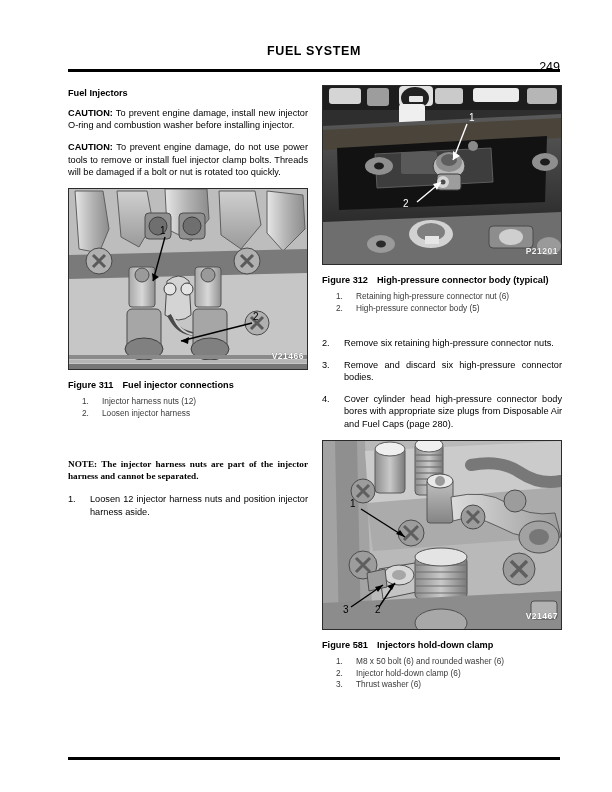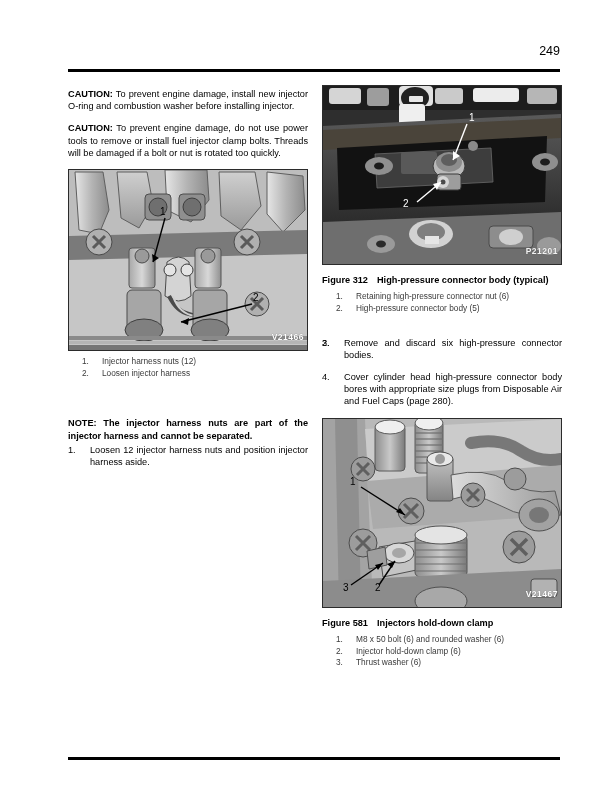--- a/index.html
+++ b/index.html
@@ -36,21 +36,21 @@
     top: 0;
     width: 492px;
     text-align: center;
     font-size: 12.5px;
     font-weight: bold;
     letter-spacing: 0.6px;
   }
   .header-pageno {
     position: absolute;
     right: 0;
-    top: 0;
+    top: 16px;
     font-size: 12.5px;
     font-weight: normal;
   }
   .rule-top {
     position: absolute;
     left: 68px;
     top: 69px;
     width: 492px;
     height: 3px;
     background: #000;
@@ -88,22 +88,23 @@
     line-height: 12.2px;
     margin: 0 0 10px 0;
     text-align: justify;
     text-justify: inter-word;
   }
   p.body b { font-weight: bold; }
   p.note {
     font-size: 9.2px;
     line-height: 12.4px;
     font-weight: bold;
-    margin: 0 0 2px 0;
+    margin: 0 0 11px 0;
     text-align: justify;
+    font-family: Liberation Serif, serif;
   }
 
   
   ol.steps {
     margin: 0;
     padding: 0;
     list-style: none;
   }
   ol.steps > li {
     position: relative;
@@ -179,26 +180,28 @@
   .callout.light { color: #fff; }
 
   svg.art { display: block; width: 100%; height: 100%; }
 </style>
 </head>
 <body>
 
 <div class="page">
 
   <div class="header">
+    <div class="header-title">FUEL SYSTEM</div>
     <div class="header-pageno">249</div>
   </div>
   <div class="rule-top"></div>
 
   <div class="col-left">
 
+    <div class="h-sub">Fuel Injectors</div>
 
 
     <p class="body"><b>CAUTION:</b><span> To prevent engine damage, install new injector O-ring and combustion washer before installing injector.</span></p>
 
     <p class="body"><b>CAUTION:</b><span> To prevent engine damage, do not use power tools to remove or install fuel injector clamp bolts.  Threads will be damaged if a bolt or nut is rotated too quickly.</span></p>
 
     <div class="figbox" style="width:238px;height:180px;margin-top:4px;">
       <svg class="art" viewBox="0 0 238 180" preserveAspectRatio="none">
         <defs>
           <linearGradient id="g1" x1="0" y1="0" x2="0" y2="1">
@@ -262,20 +265,21 @@
         <line x1="96" y1="48" x2="84" y2="92" stroke="#000" stroke-width="1.4"></line>
         <polygon points="84,92 83,84 90,88" fill="#000"></polygon>
         <line x1="183" y1="134" x2="112" y2="152" stroke="#000" stroke-width="1.4"></line>
         <polygon points="112,152 120,148 119,155" fill="#000"></polygon>
       </svg>
       <span class="callout" style="left:91px;top:36px;">1</span>
       <span class="callout" style="left:184px;top:122px;">2</span>
       <span class="wm">V21466</span>
     </div>
 
+    <div class="fig-caption"><span>Figure 311</span><span class="cap-gap"></span><span>Fuel injector connections</span></div>
 
     <ol class="legend">
       <li><span class="num">1.</span><span>Injector harness nuts (12)</span></li>
       <li><span class="num">2.</span><span>Loosen injector harness</span></li>
     </ol>
 
     <p class="note" style="margin-top:38px;">NOTE: The injector harness nuts are part of the injector harness and cannot be separated.</p>
 
     <ol class="steps">
       <li><span class="num">1.</span><span>Loosen 12 injector harness nuts and position injector harness aside.</span></li>
@@ -354,21 +358,21 @@
     </div>
 
     <div class="fig-caption"><span>Figure 312</span><span class="cap-gap"></span><span>High-pressure connector body (typical)</span></div>
 
     <ol class="legend">
       <li><span class="num">1.</span><span>Retaining high-pressure connector nut (6)</span></li>
       <li><span class="num">2.</span><span>High-pressure connector body (5)</span></li>
     </ol>
 
     <ol class="steps" style="margin-top:22px;">
-      <li><span class="num">2.</span></li>
+      <li><span class="num">2.</span><span>Remove six retaining high-pressure connector nuts.</span></li>
       <li><span class="num">3.</span><span>Remove and discard six high-pressure connector bodies.</span></li>
       <li><span class="num">4.</span><span>Cover cylinder head high-pressure connector body bores with appropriate size plugs from Disposable Air and Fuel Caps (page 280).</span></li>
     </ol>
 
     <div class="figbox" style="width:238px;height:188px;margin-top:4px;">
       <svg class="art" viewBox="0 0 238 188" preserveAspectRatio="none">
         <defs>
           <linearGradient id="h1" x1="0" y1="0" x2="1" y2="0">
             <stop offset="0" stop-color="#dcdcdc"></stop>
               <stop offset="1" stop-color="#9b9b9b"></stop>

